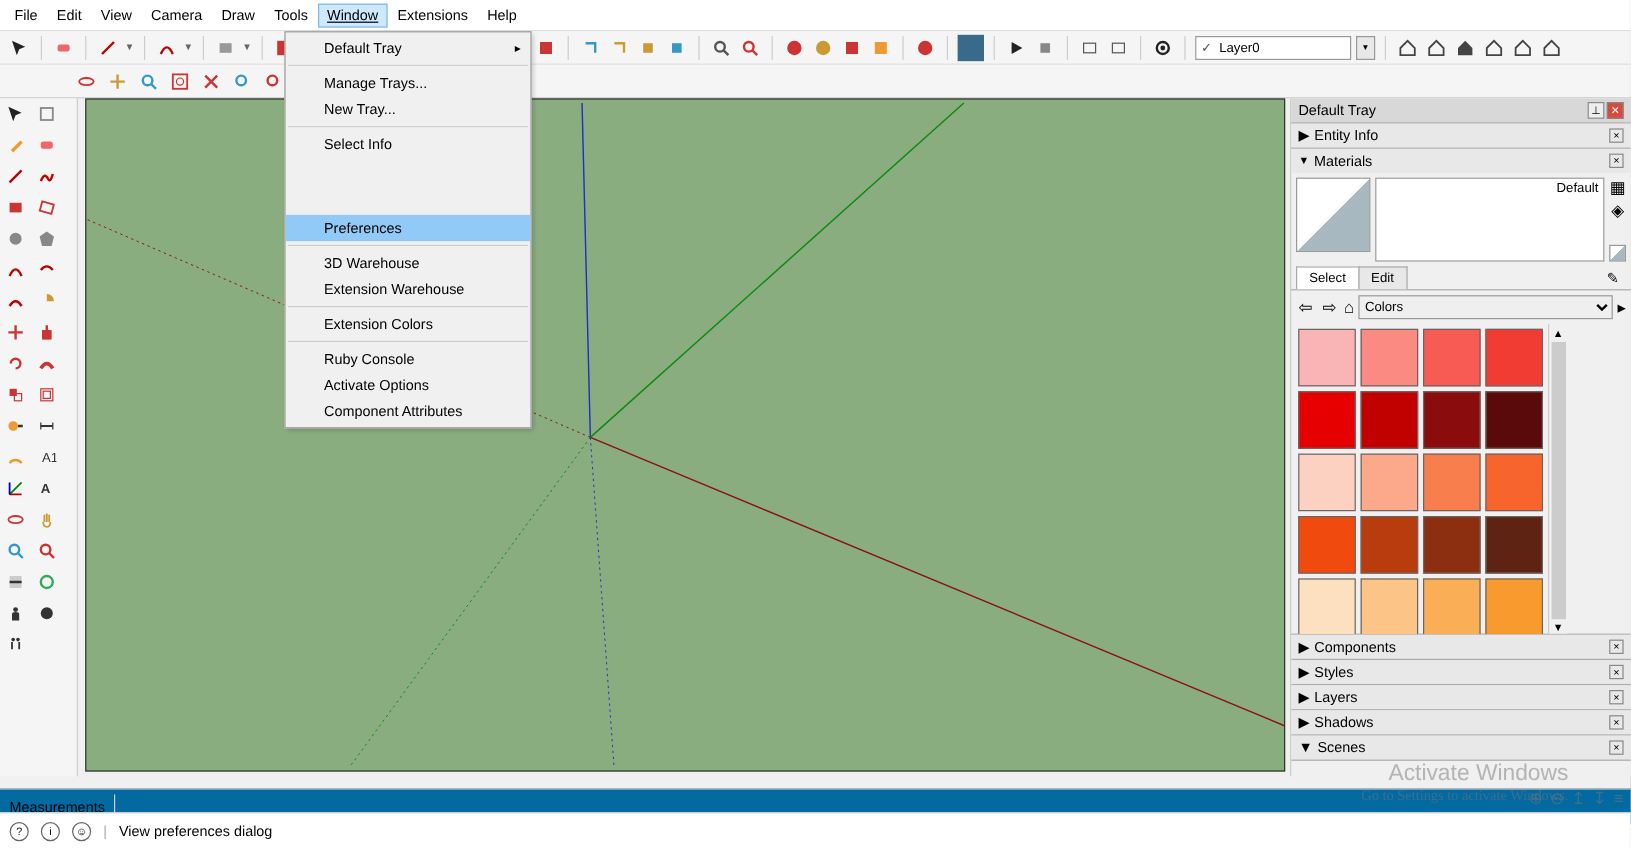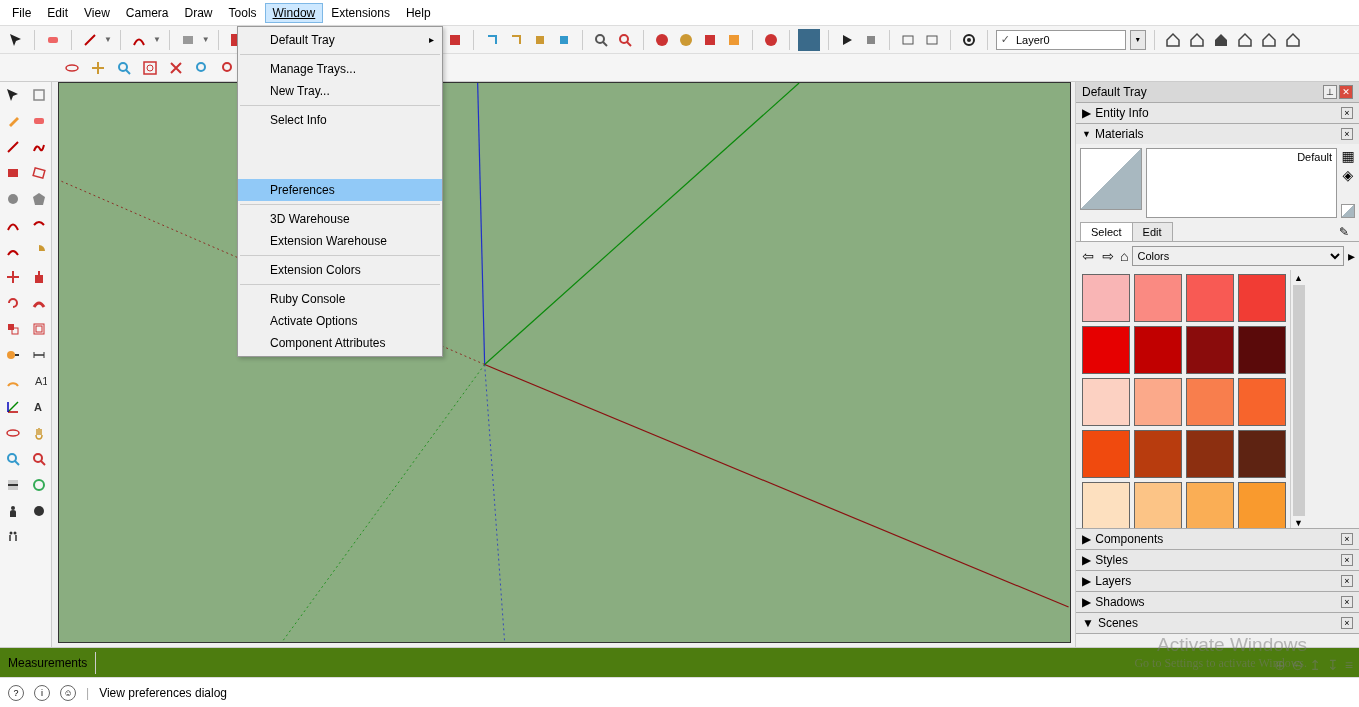--- a/index.html
+++ b/index.html
@@ -16,21 +16,21 @@
 .tbtn { width: 20px; height: 20px; display: flex; align-items: center; justify-content: center; cursor: pointer; }
 .layer-box { width: 130px; height: 20px; border: 1px solid #999; background: #fff; display: flex; align-items: center; padding: 0 4px; font-size: 11px; }
 .layer-box::before { content: "✓"; color: #555; margin-right: 6px; }
 .layer-dd { width: 16px; height: 20px; border: 1px solid #999; background: #e8e8e8; font-size: 8px; display: flex; align-items: center; justify-content: center; }
 
 
 .toolbar-row2 { height: 28px; background: #f5f5f5; display: flex; align-items: center; border-bottom: 1px solid #ccc; padding: 0 62px; gap: 6px; }
 
 
 .main { position: absolute; top: 82px; left: 0; right: 0; bottom: 60px; display: flex; }
-.left-toolbars { width: 52px; background: #f5f5f5; border-right: 1px solid #ccc; display: grid; grid-template-columns: 26px 26px; grid-auto-rows: 26px; }
+.left-toolbars { width: 65px; background: #f5f5f5; border-right: 1px solid #ccc; display: grid; grid-template-columns: 26px 26px; grid-auto-rows: 26px; }
 .left-toolbars .tcell { display: flex; align-items: center; justify-content: center; }
 
 .viewport { flex: 1; background: #8aad80; position: relative; overflow: hidden; border: 1px solid #333; margin: 0 4px 4px 6px; }
 .viewport svg { width: 100%; height: 100%; }
 
 .right-panel { width: 284px; background: #f0f0f0; display: flex; flex-direction: column; border-left: 1px solid #ccc; }
 
 
 .dropdown { position: absolute; top: 26px; left: 237px; width: 206px; background: #f0f0f0; border: 1px solid #999; box-shadow: 2px 2px 4px rgba(0,0,0,0.2); z-index: 100; padding: 2px 0; }
 .dropdown .ditem { padding: 4px 12px 4px 32px; cursor: default; position: relative; }
@@ -63,21 +63,21 @@
 .mat-nav .arr { width: 16px; font-size: 14px; text-align: center; }
 .mat-nav select { flex: 1; height: 20px; font-size: 11px; border: 1px solid #999; }
 
 .swatches { display: grid; grid-template-columns: repeat(4, 48px); gap: 4px; padding: 4px 4px 4px 6px; overflow-y: auto; height: 258px; }
 .swatch { width: 48px; height: 48px; border: 1px solid #666; }
 
 .collapsed-section { background: #e8e8e8; border-bottom: 1px solid #aaa; padding: 3px 6px; display: flex; align-items: center; gap: 4px; font-size: 12px; }
 .collapsed-section .close { margin-left: auto; width: 12px; height: 12px; border: 1px solid #888; font-size: 9px; display: flex; align-items: center; justify-content: center; }
 
 
-.bottom-bar { position: absolute; bottom: 30px; left: 0; right: 0; height: 30px; background: #4d7c0f; border-top: 1px solid #ccc; display: flex; align-items: center; padding: 0 8px; font-size: 12px; }
+.bottom-bar { position: absolute; bottom: 20px; left: 0; right: 0; height: 30px; background: #0369a1; border-top: 1px solid #ccc; display: flex; align-items: center; padding: 0 8px; font-size: 12px; }
 .bottom-bar .measure-label { padding-right: 8px; }
 .status-bar { position: absolute; bottom: 0; left: 0; right: 0; height: 30px; background: #fff; border-top: 1px solid #ddd; display: flex; align-items: center; padding: 0 8px; gap: 10px; font-size: 12px; }
 .status-icon { width: 16px; height: 16px; border: 1.5px solid #666; border-radius: 50%; font-size: 9px; display: flex; align-items: center; justify-content: center; }
 
 
 .watermark { position: absolute; right: 52px; bottom: 36px; text-align: right; color: rgba(120,120,120,0.5); font-size: 19px; pointer-events: none; }
 .watermark .sub { font-size: 12px; font-family: Liberation Serif, serif; }
 .win-corner { position: absolute; right: 6px; bottom: 34px; display: flex; gap: 6px; font-size: 14px; color: rgba(120,120,120,0.5); }
 
 

